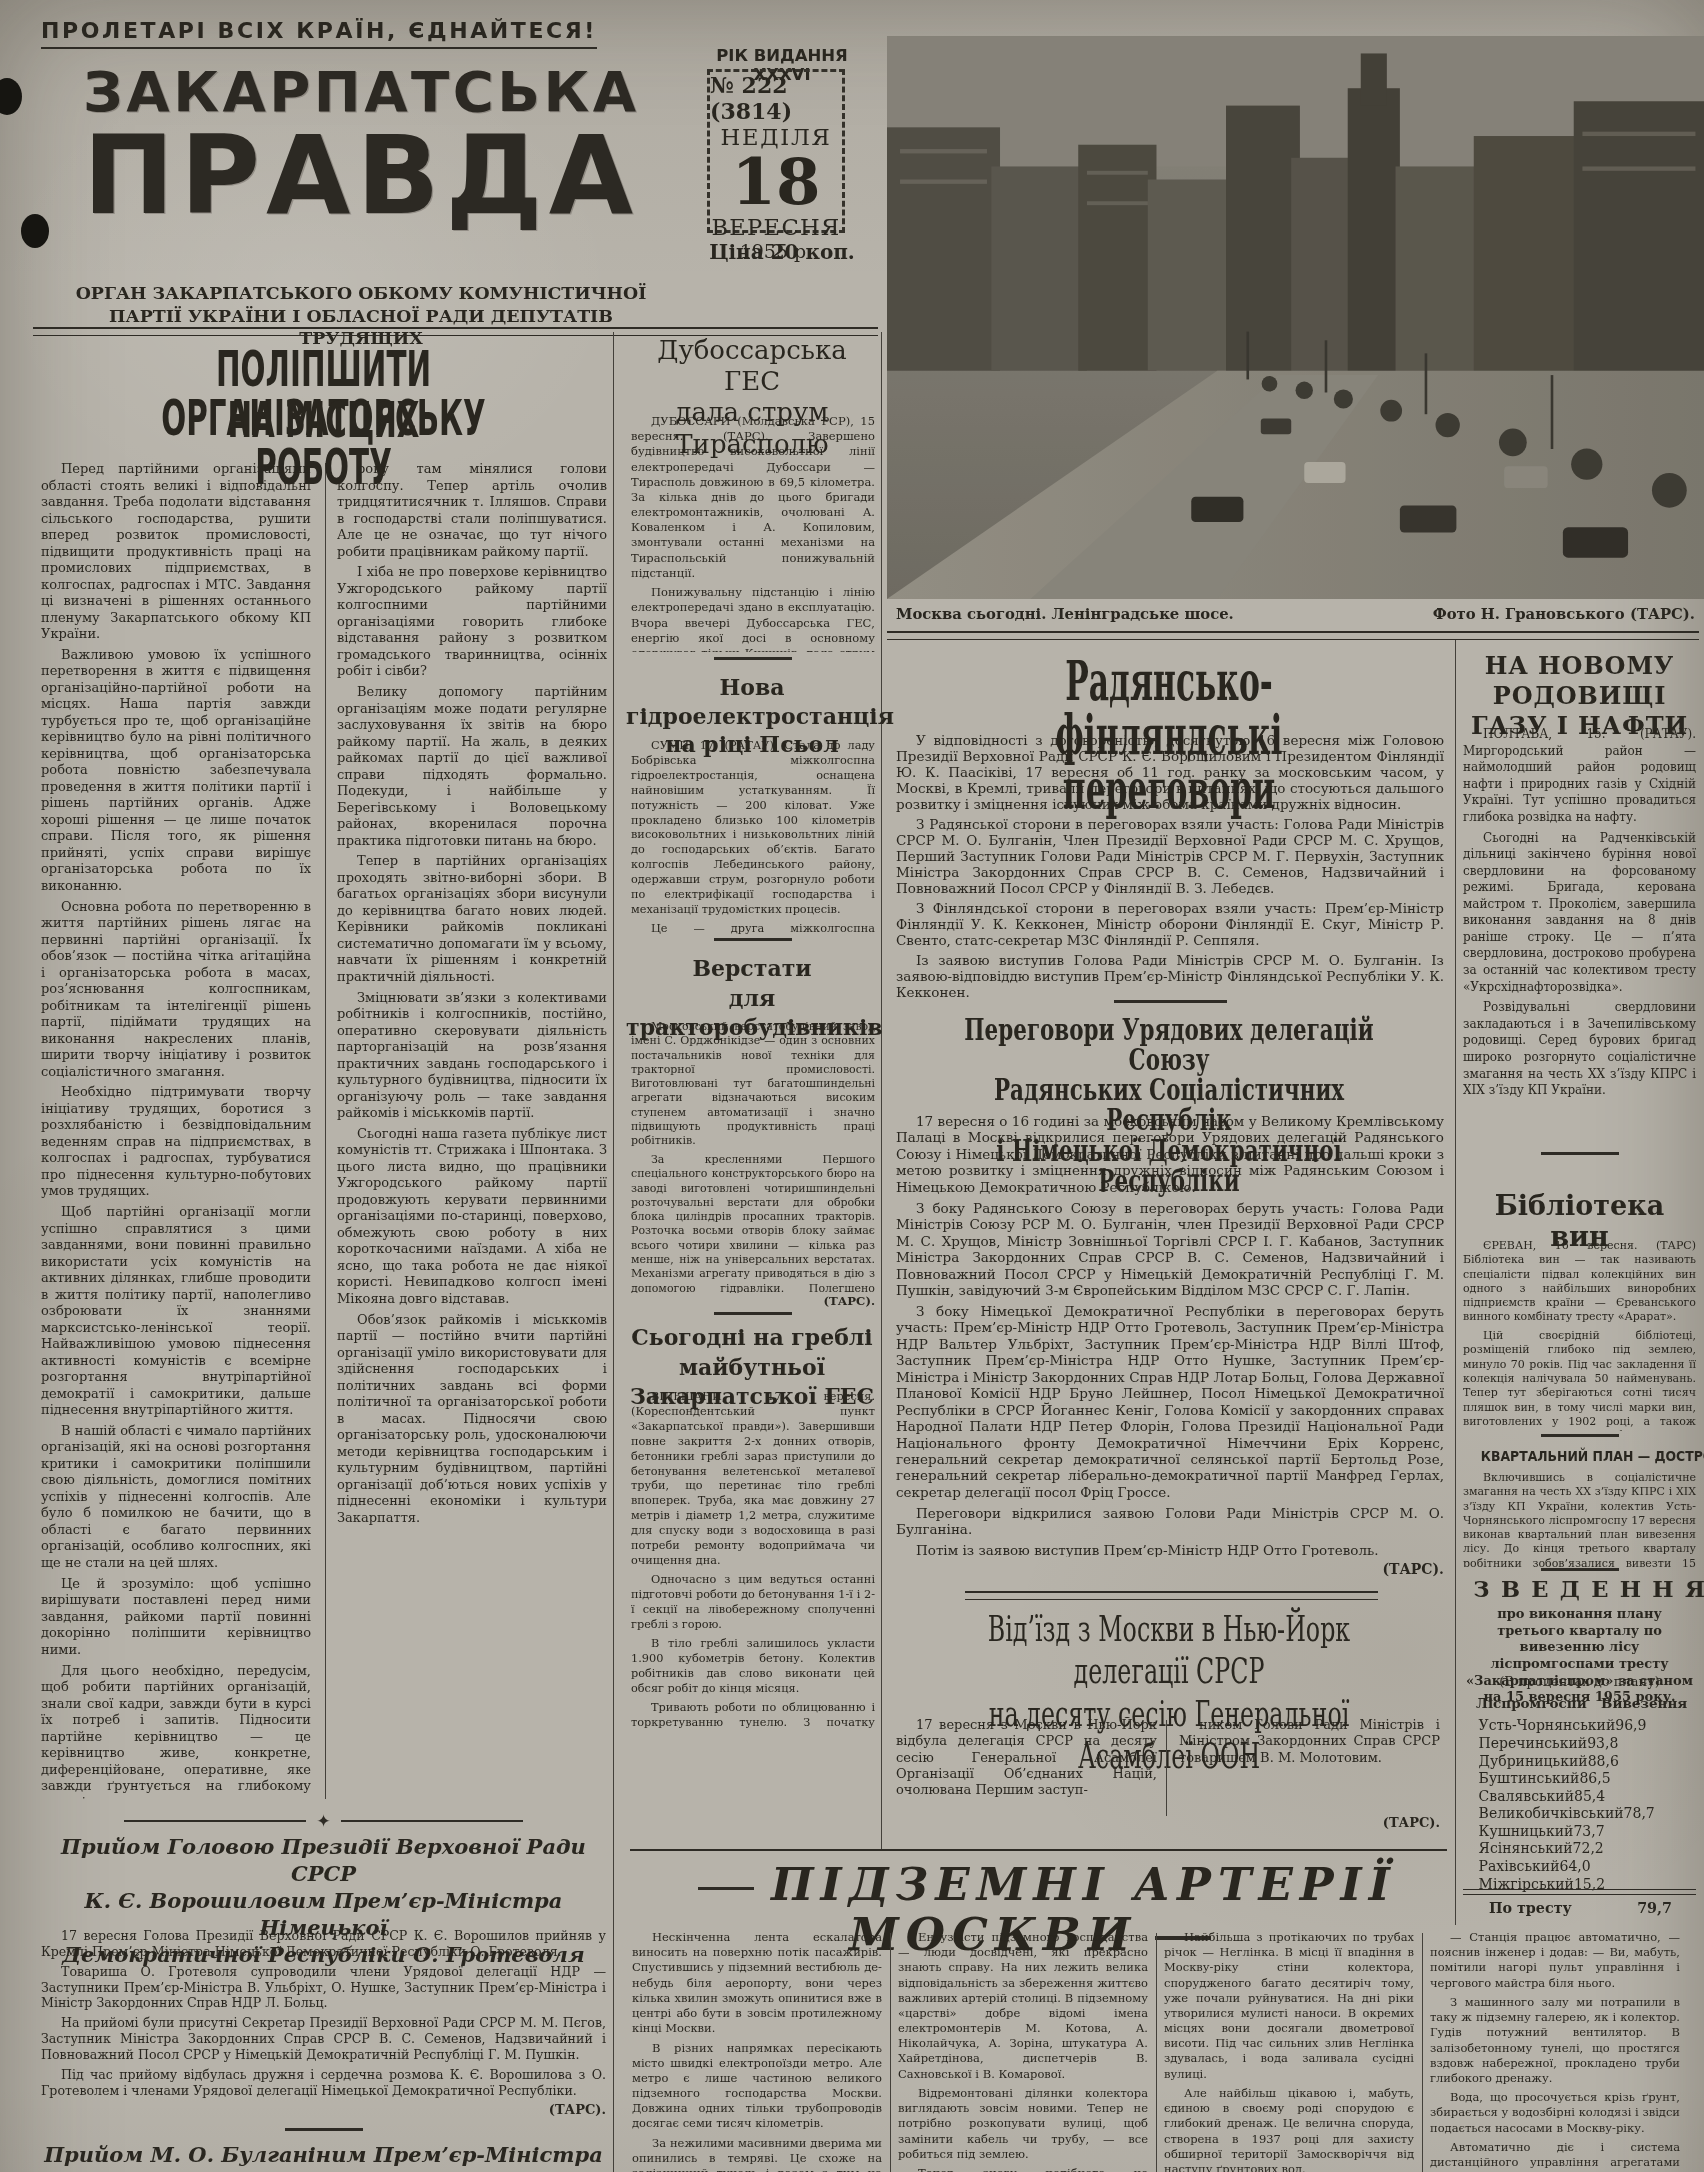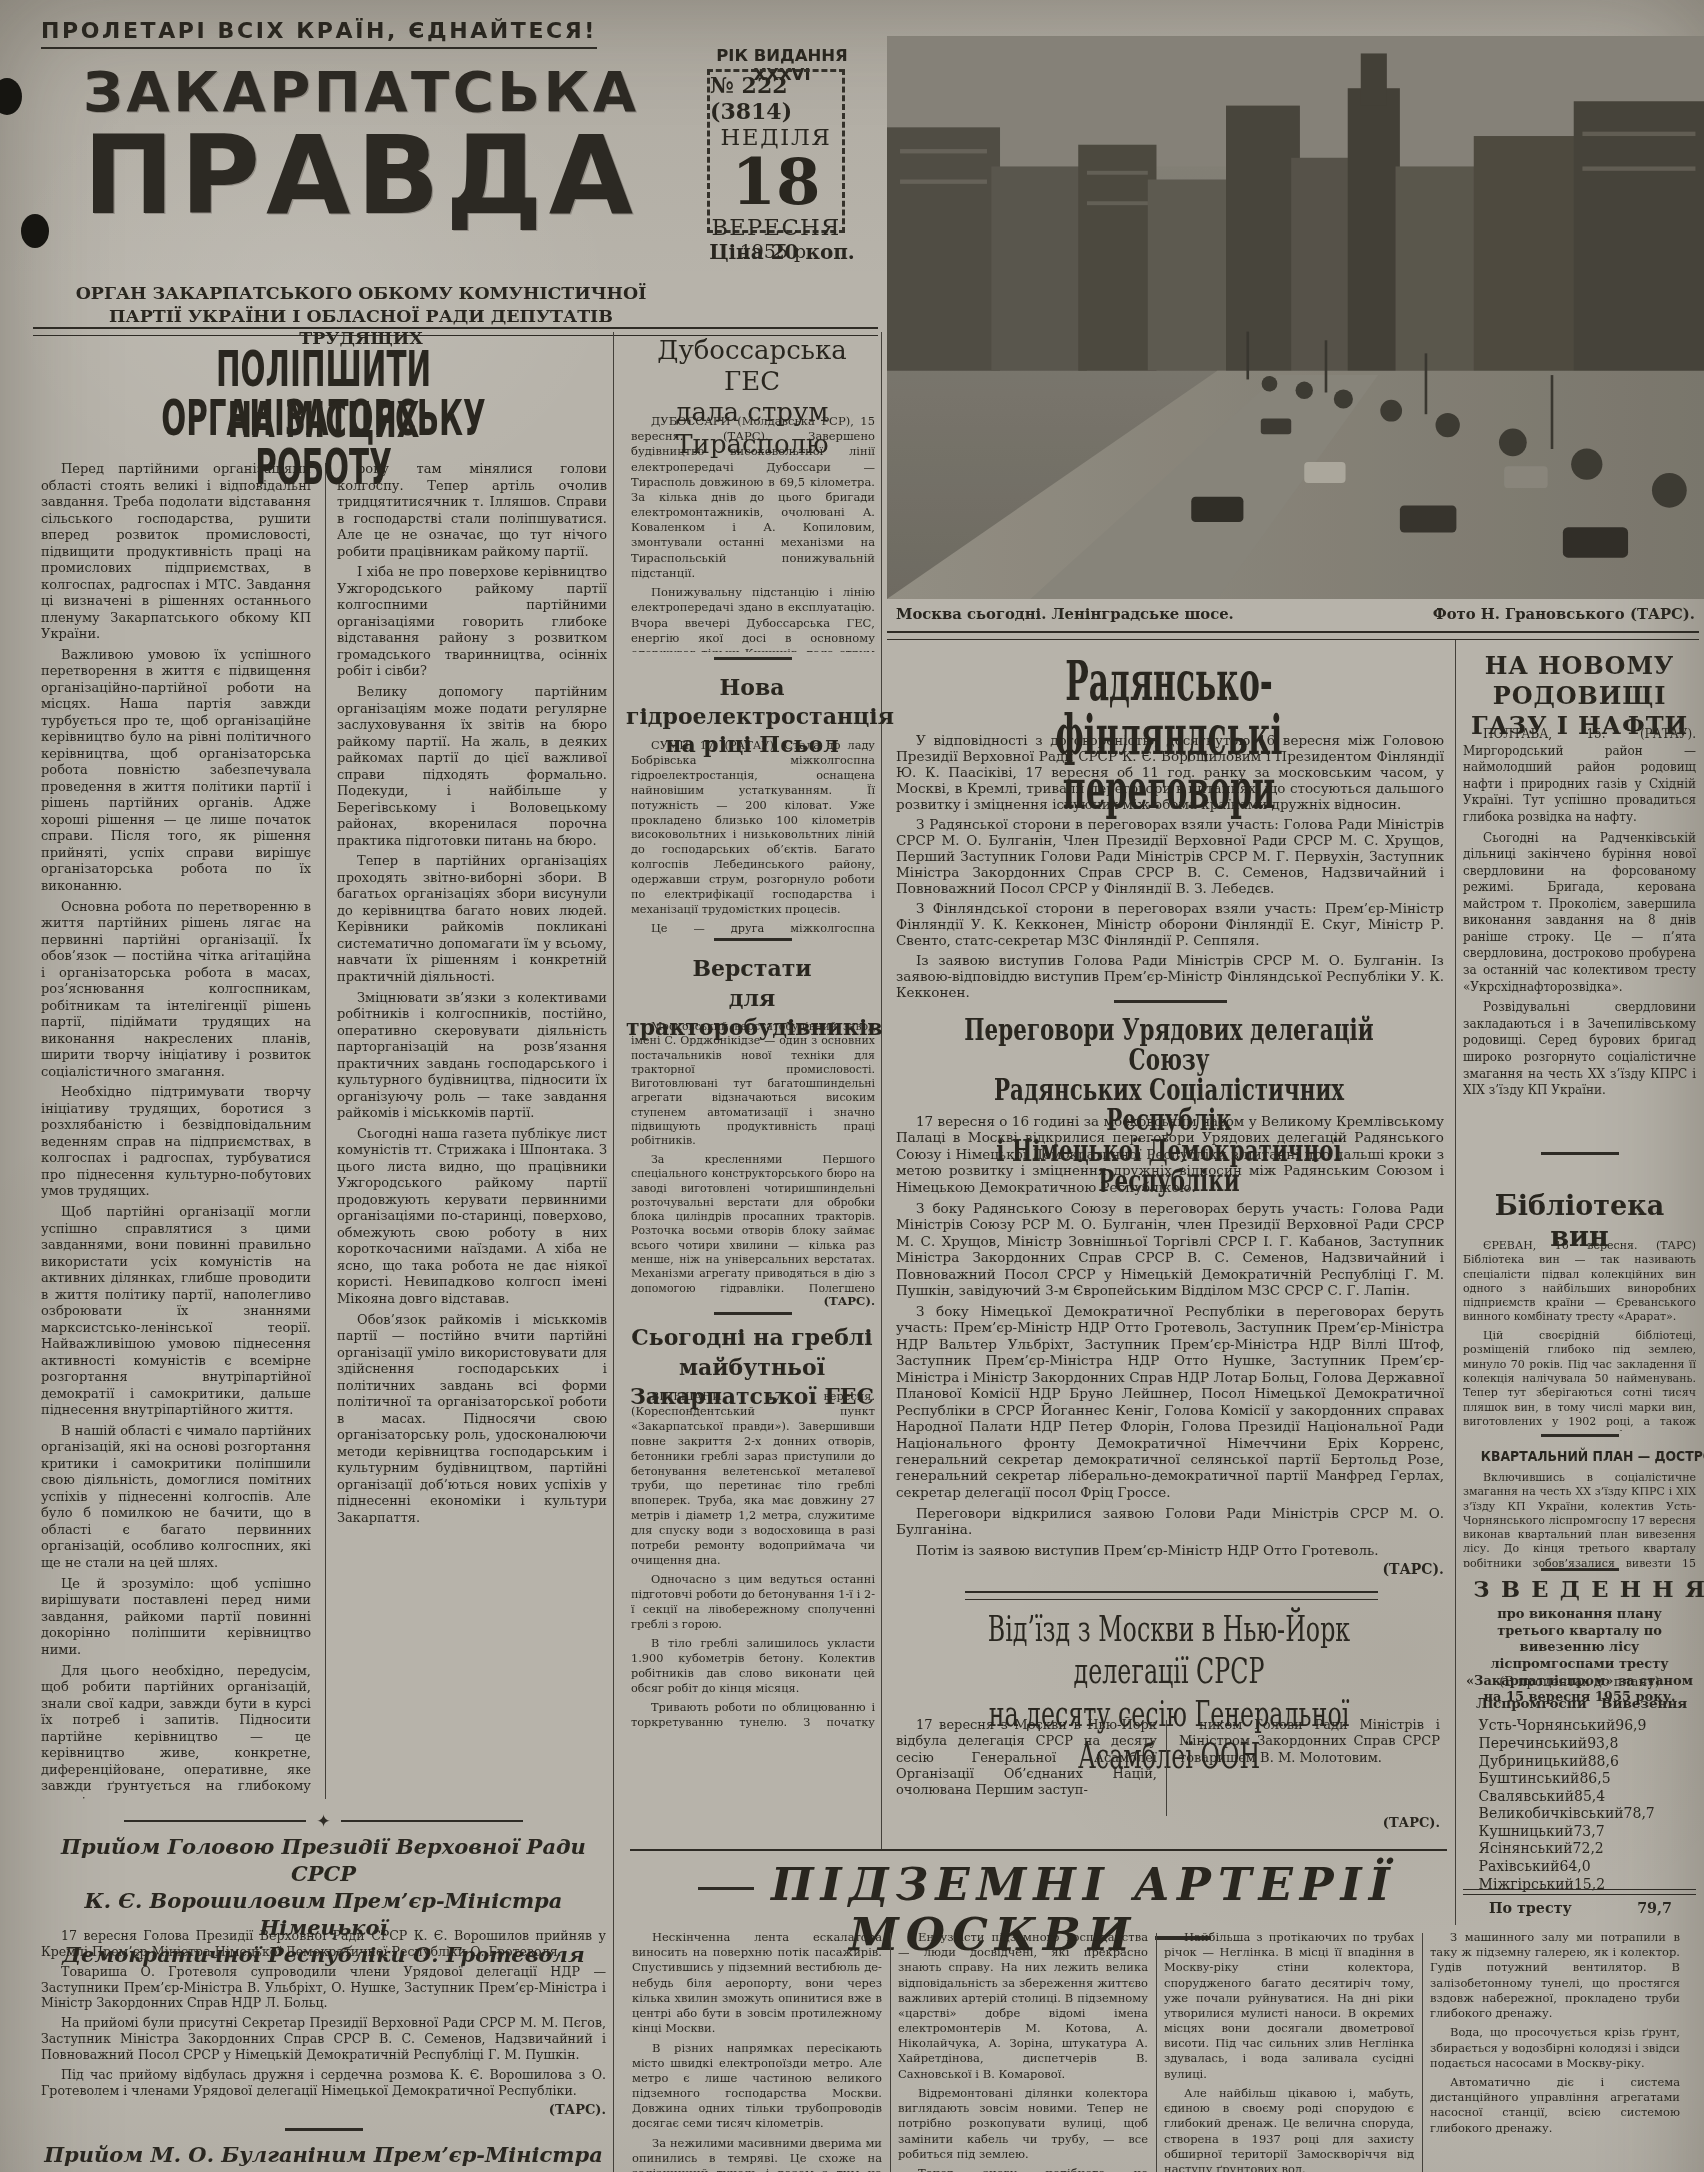--- a/index.html
+++ b/index.html
@@ -400,19 +400,20 @@
       <p>Відремонтовані ділянки колектора виглядають зовсім новими. Тепер не потрібно розкопувати вулиці, щоб замінити кабель чи трубу, — все робиться під землею.</p>
       <p>Тепер знову подібного не трапляється. Зайшли механізми, і стіни колектора укріплені на ділянці в кілька кілометрів.</p>
     </div>
   <div class="vrule" style="left:1156px;top:1933px;height:406px;"></div>
   <div class="abs bodytext" style="left:1164px;top:1930px;width:250px;height:411px;font-size:11.5px;line-height:1.32;">
       <p>Найбільша з протікаючих по трубах річок — Неглінка. В місці її впадіння в Москву-ріку стіни колектора, спорудженого багато десятиріч тому, уже почали руйнуватися. На дні ріки утворилися мулисті наноси. В окремих місцях вони досягали двометрової висоти. Під час сильних злив Неглінка здувалась, і вода заливала сусідні вулиці.</p>
       <p>Але найбільш цікавою і, мабуть, єдиною в своєму роді спорудою є глибокий дренаж. Це велична споруда, створена в 1937 році для захисту обширної території Замоскворіччя від наступу ґрунтових вод.</p>
     </div>
   <div class="vrule" style="left:1422px;top:1933px;height:406px;"></div>
   <div class="abs bodytext" style="left:1430px;top:1930px;width:250px;height:343px;font-size:11.5px;line-height:1.32;">
+      <p>— Станція працює автоматично, — пояснив інженер і додав: — Ви, мабуть, помітили нагорі пульт управління і чергового майстра біля нього.</p>
       <p>З машинного залу ми потрапили в таку ж підземну галерею, як і колектор. Гудів потужний вентилятор. В залізобетонному тунелі, що простягся вздовж набережної, прокладено труби глибокого дренажу.</p>
       <p>Вода, що просочується крізь ґрунт, збирається у водозбірні колодязі і звідси подається насосами в Москву-ріку.</p>
       <p>Автоматично діє і система дистанційного управління агрегатами насосної станції, всією системою глибокого дренажу.</p>
     </div>
 
 </div>
 
 
 </body></html>

